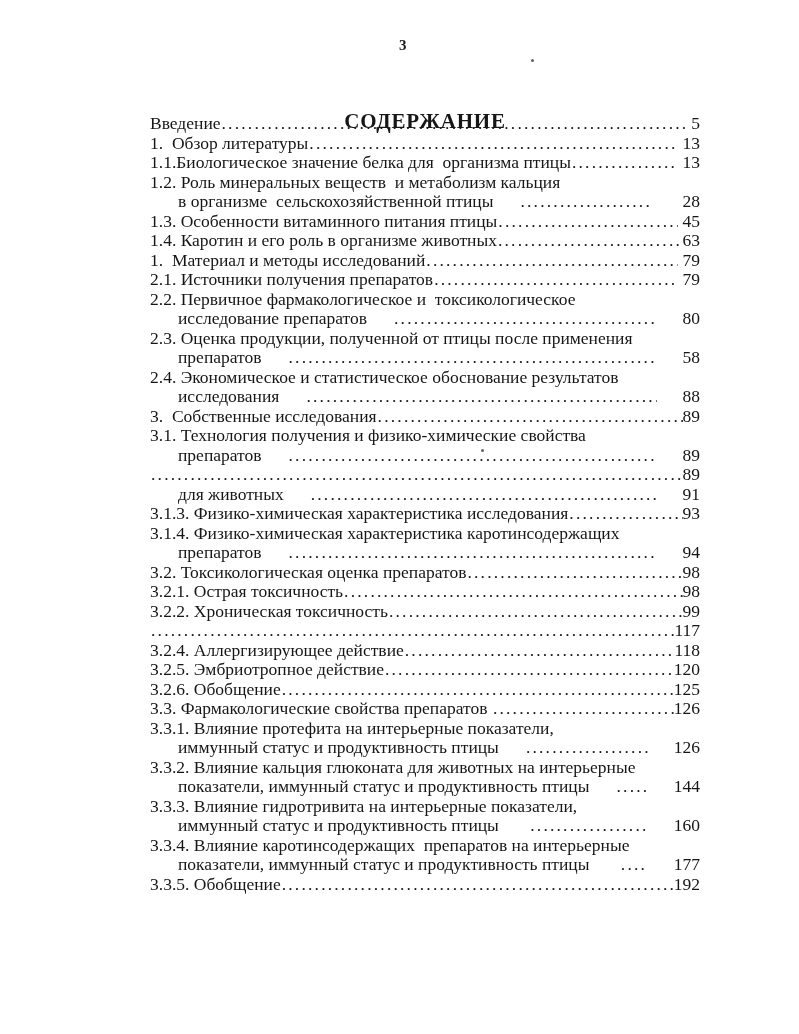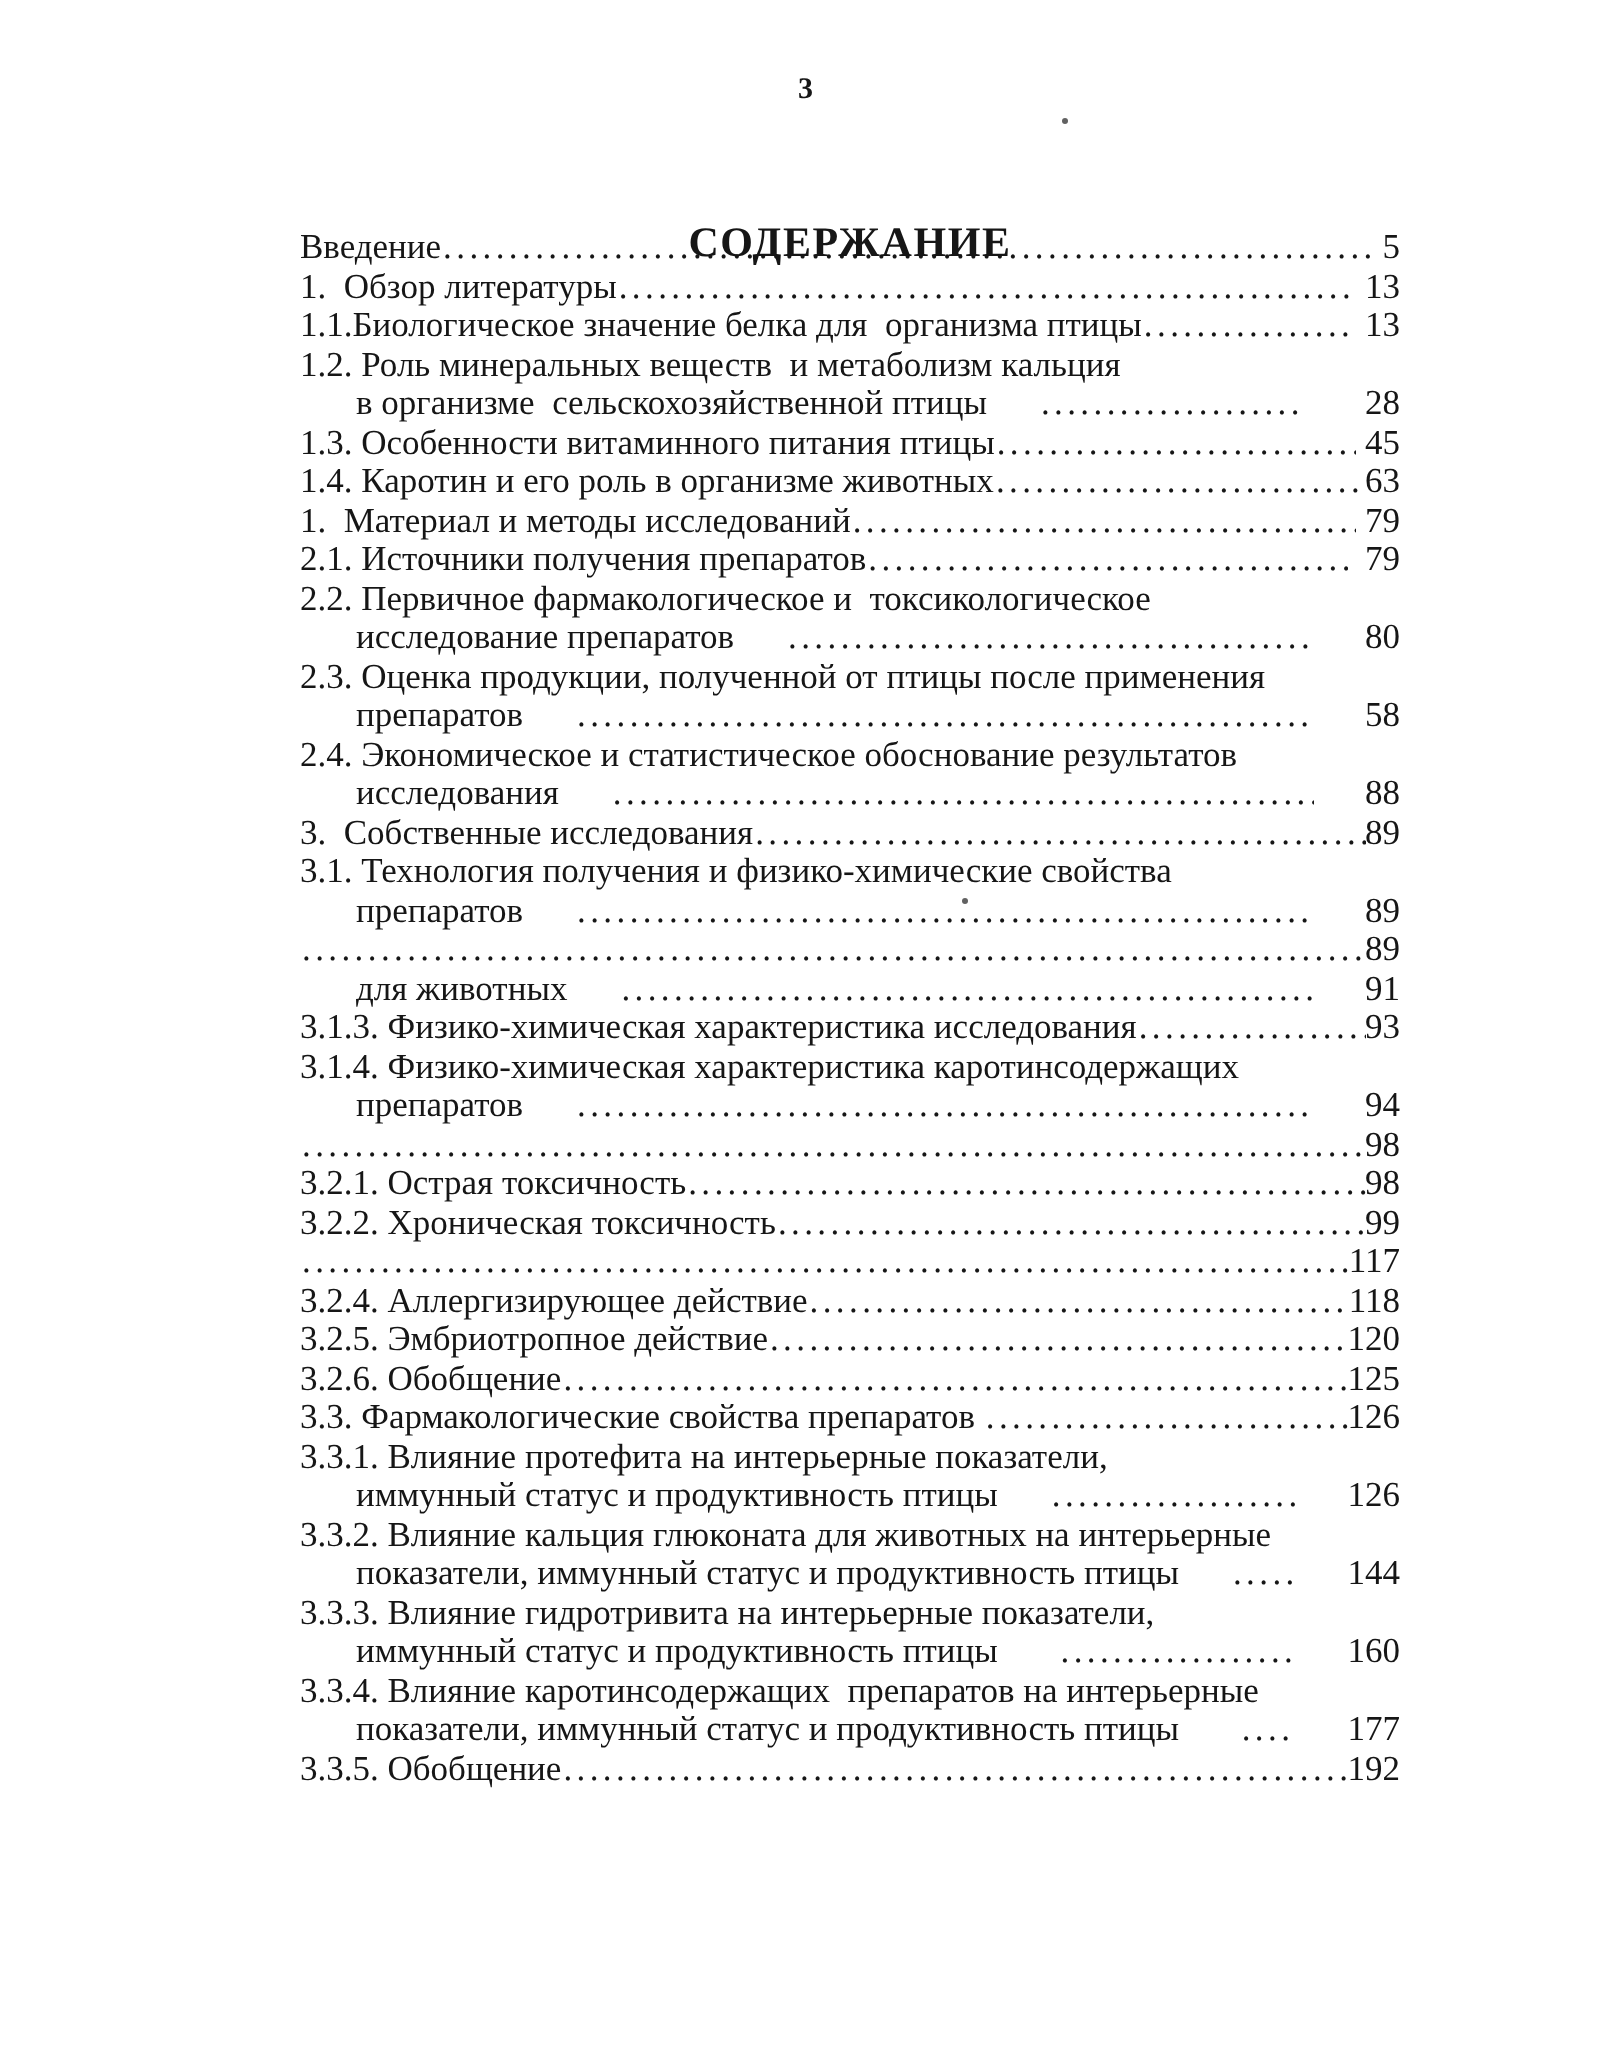--- a/index.html
+++ b/index.html
@@ -201,20 +201,21 @@
           <span class="lbl">3.1.4. Физико-химическая характеристика каротинсодержащих</span>
         </div>
         <div class="line cont">
           <span class="lbl">препаратов</span>
           <span class="leader">................................................................................................................................................................</span>
           <span class="pg">94</span>
         </div>
       </div>
       <div class="entry">
         <div class="line">
+          <span class="lbl">3.2. Токсикологическая оценка препаратов</span>
           <span class="leader">................................................................................................................................................................</span>
           <span class="pg">98</span>
         </div>
       </div>
       <div class="entry">
         <div class="line">
           <span class="lbl">3.2.1. Острая токсичность</span>
           <span class="leader">................................................................................................................................................................</span>
           <span class="pg">98</span>
         </div>

